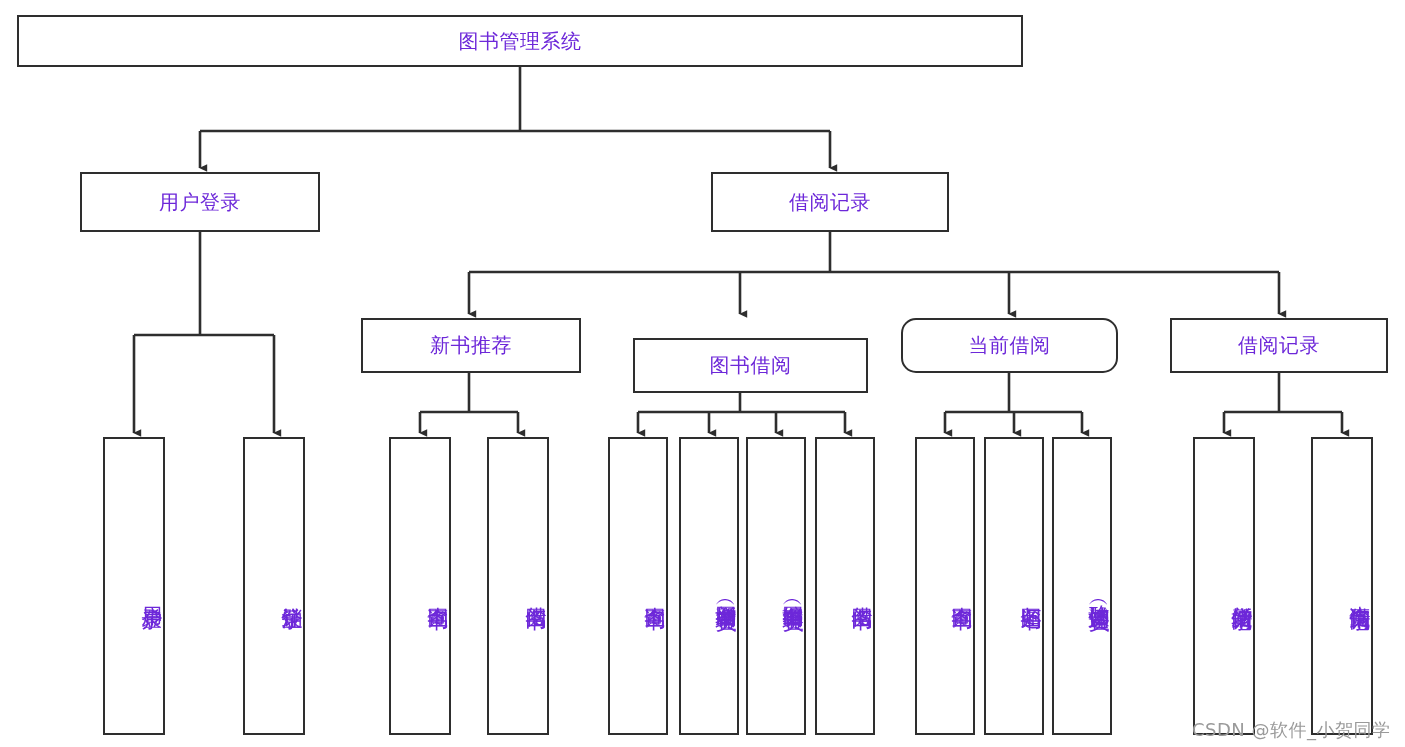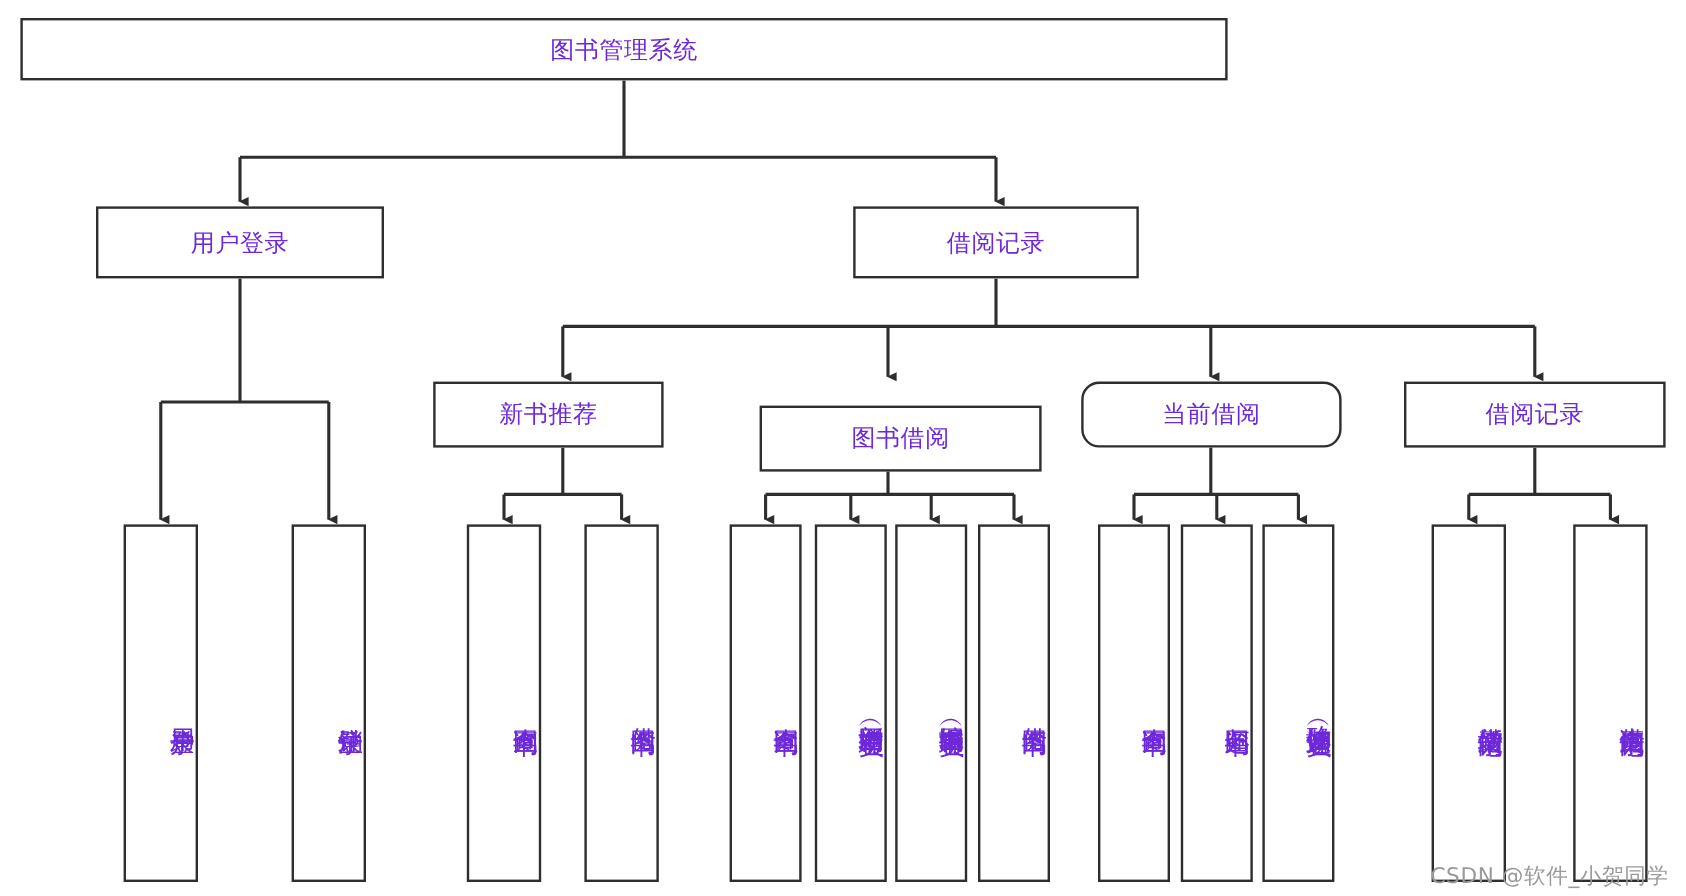--- a/index.html
+++ b/index.html
@@ -130,21 +130,21 @@
     <span class="node-label">图书管理系统</span>
   </div>
 
   <div class="node-box horizontal" style="left:80px; top:172px; width:240px; height:60px;">
     <span class="node-label">用户登录</span>
   </div>
   <div class="node-box horizontal" style="left:711px; top:172px; width:238px; height:60px;">
     <span class="node-label">借阅记录</span>
   </div>
 
-  <div class="node-box horizontal" style="left:361px; top:318px; width:192px; height:55px;">
+  <div class="node-box horizontal" style="left:361px; top:318px; width:220px; height:55px;">
     <span class="node-label">新书推荐</span>
   </div>
   <div class="node-box horizontal" style="left:633px; top:318px; width:235px; height:55px;margin-top:20px;">
     <span class="node-label">图书借阅</span>
   </div>
   <div class="node-box horizontal" style="left:901px; top:318px; width:217px; height:55px;border-radius:15px;">
     <span class="node-label">当前借阅</span>
   </div>
   <div class="node-box horizontal" style="left:1170px; top:318px; width:218px; height:55px;">
     <span class="node-label">借阅记录</span>

